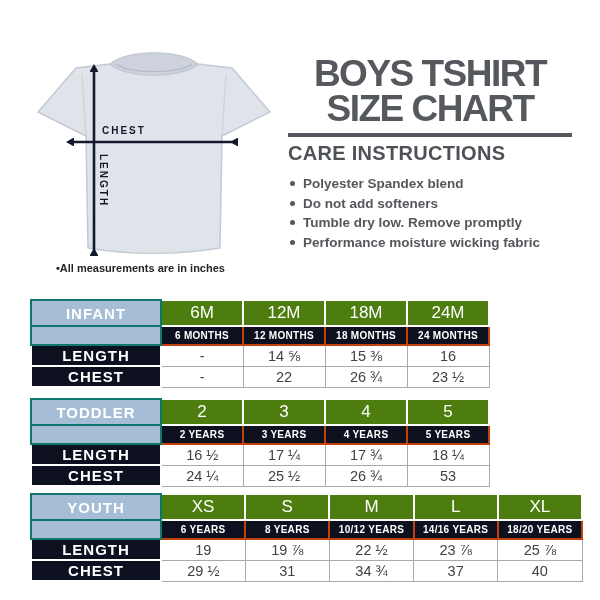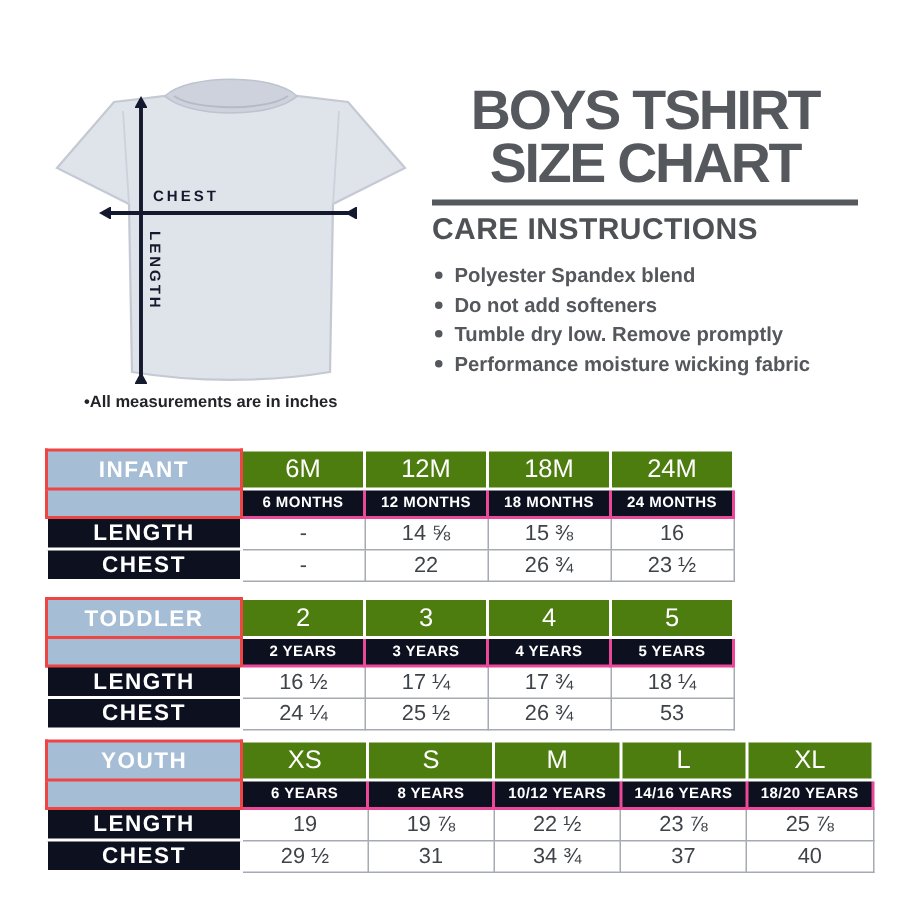--- a/index.html
+++ b/index.html
@@ -25,25 +25,25 @@
           color:#54575b;height:19.5px;}
   .bullet-dot{width:5px;height:5px;border-radius:50%;background:#54575b;
           margin:0 8px 0 2px;flex:0 0 auto;}
 
   
   .size-table{position:absolute;left:30px;border-collapse:collapse;table-layout:fixed;}
   .size-table td{text-align:center;vertical-align:middle;padding:0;
           font-family:"Liberation Sans",sans-serif;}
   .size-table .val{border:1px solid #a6aab2;background:#fff;color:#3f4247;
           font-size:14.5px;font-weight:normal;}
-  .size-table .lbl{background:#a6bdd6;color:#fff;border:2px solid #ef4444;
+  .size-table .lbl{background:#a6bdd6;color:#fff;border:2px solid #0f766e;
           font-weight:bold;font-size:15px;letter-spacing:1px;}
   .size-table .hdr-size{background:#4d7c0f;color:#fff;border:2px solid #fff;
           font-weight:normal;font-size:17px;}
-  .size-table .hdr-age{background:#0c101f;color:#fff;border:2px solid #ec4899;
+  .size-table .hdr-age{background:#0c101f;color:#fff;border:2px solid #c2410c;
           font-weight:bold;font-size:10px;letter-spacing:0.3px;}
   .size-table .rowlbl{background:#0c101f;color:#fff;border:2px solid #fff;
           font-weight:bold;font-size:15px;letter-spacing:1px;}
   .r-size{height:26px;}
   .r-age{height:19px;}
   .r-val{height:21px;}
   .t-infant{top:299px;width:460px;}
   .t-toddler{top:398px;width:460px;}
   .t-youth{top:493px;width:553px;}
 </style>

